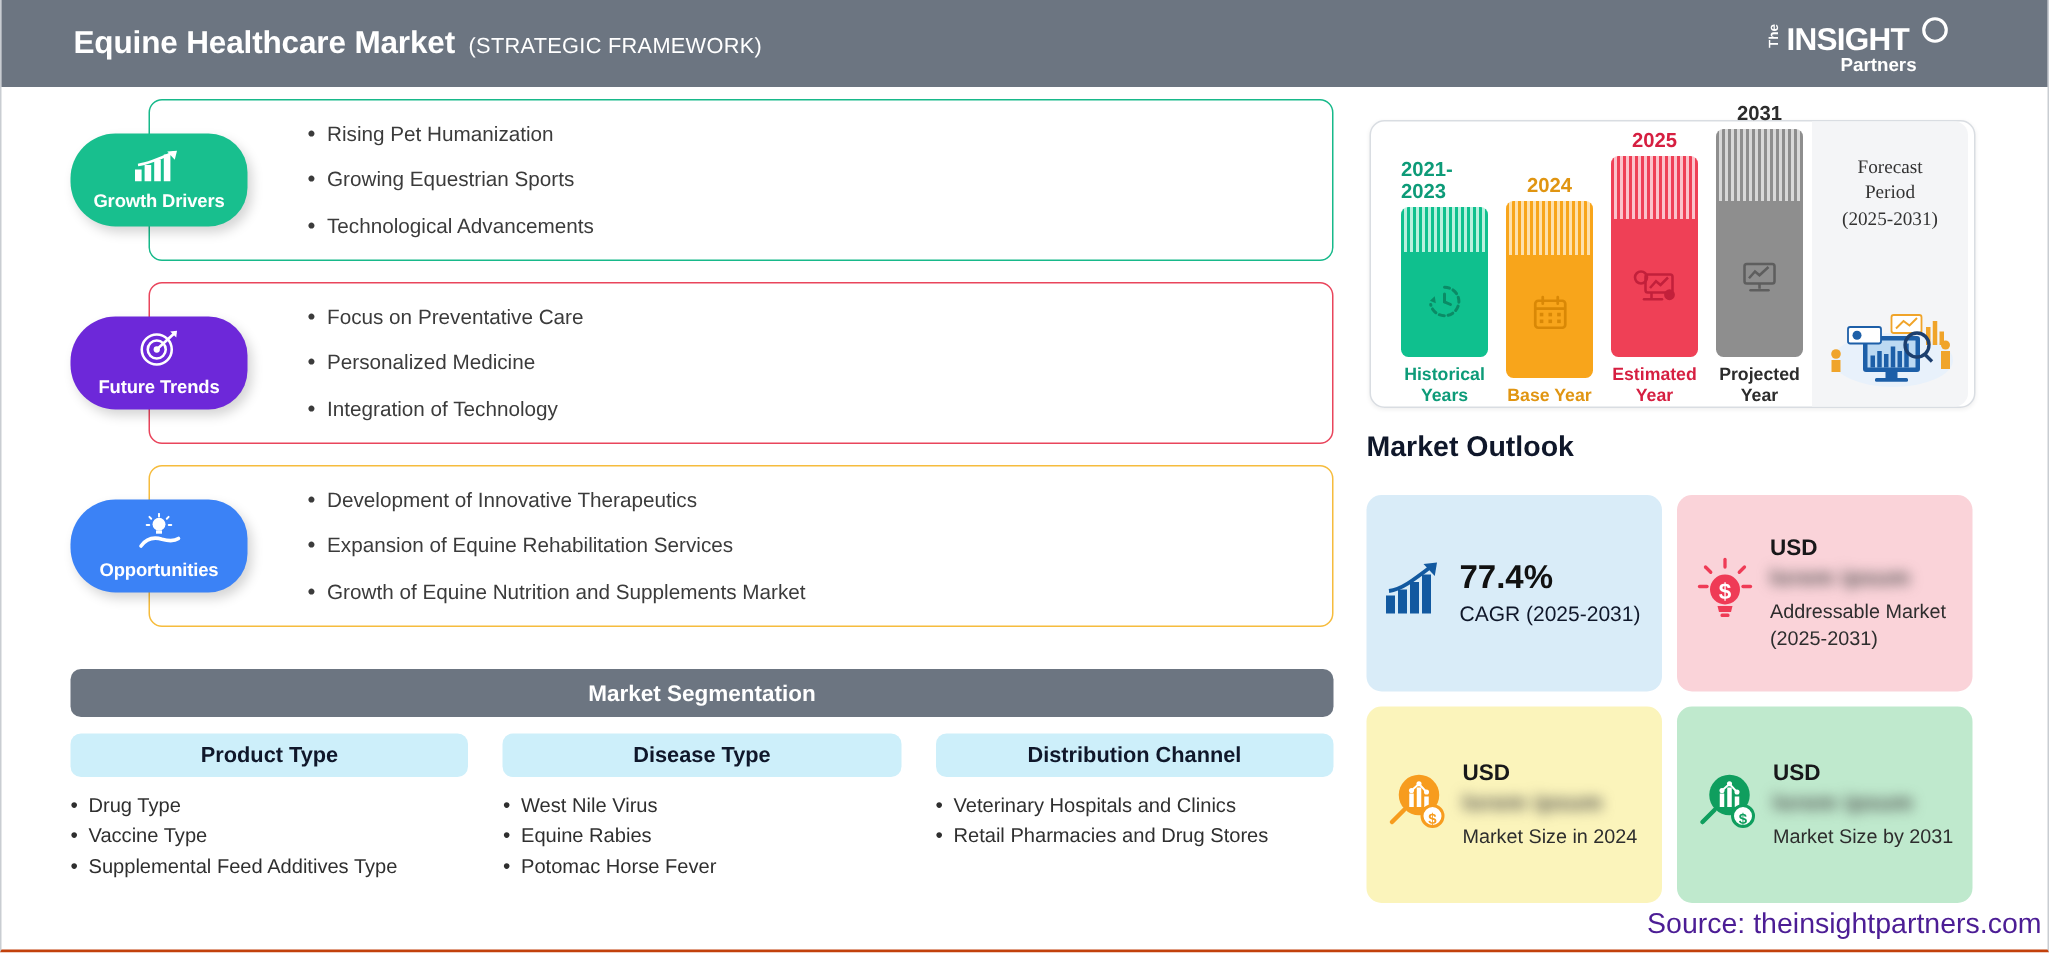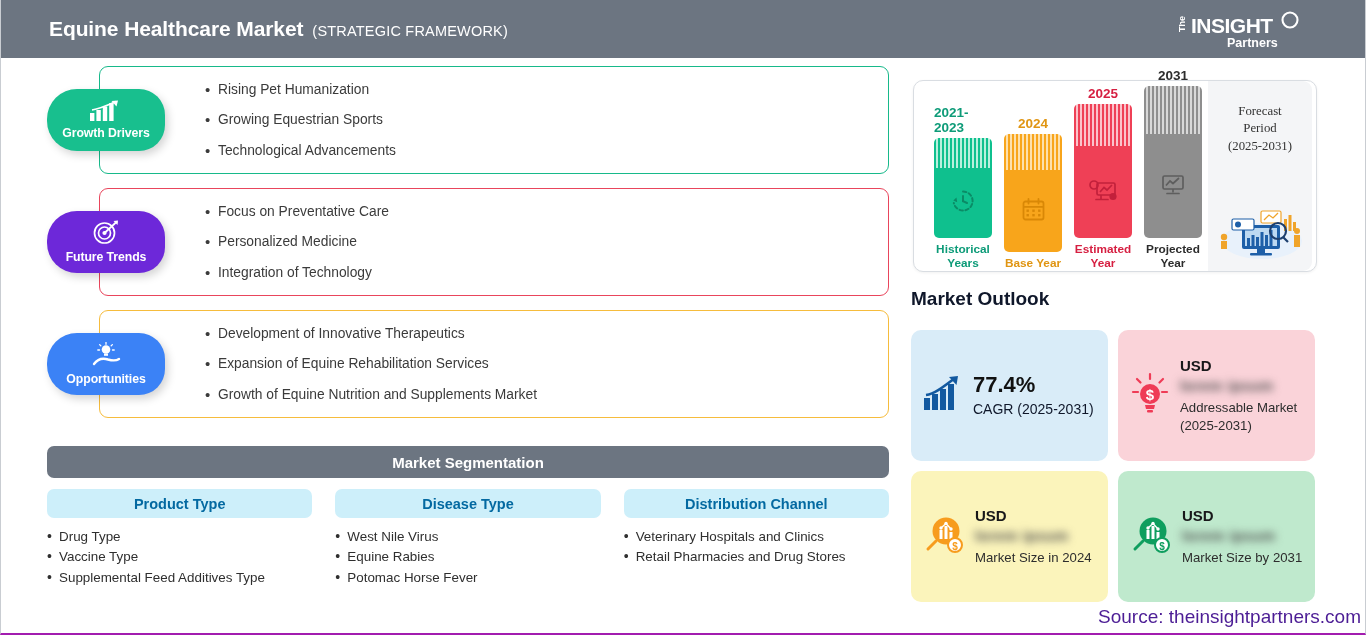--- a/index.html
+++ b/index.html
@@ -4,21 +4,21 @@
 <style>
   * { box-sizing: border-box; margin:0; padding:0; }
   body {
     width:1366px; height:635px;
     font-family:"Liberation Sans", sans-serif;
     background:#ffffff;
     overflow:hidden;
     position:relative;
   }
   .page { width:1366px; height:635px; position:relative; background:#fff;
-          border-bottom:2px solid #a21caf; border-left:1px solid #c9cdd2; border-right:1px solid #c9cdd2; }
+          border-bottom:2px solid #c2410c; border-left:1px solid #c9cdd2; border-right:1px solid #c9cdd2; }
 
   
   .header {
     height:58px; background:#6c7581; width:100%;
     display:flex; align-items:center; position:relative;
   }
   .header-title { margin-left:48px; display:flex; align-items:baseline; gap:9px; }
   .header-title .main { color:#ffffff; font-size:21px; font-weight:bold; letter-spacing:-0.1px;}
   .header-title .sub { color:#ffffff; font-size:14.5px; font-weight:normal; letter-spacing:0.2px;}
   .logo { position:absolute; right:58px; top:8px; width:128px; height:44px; }
@@ -58,21 +58,21 @@
   .seg-title {
     background:#6c7581; color:#fff; border-radius:7px; height:32px;
     display:flex; align-items:center; justify-content:center;
     font-size:15px; font-weight:bold;
   }
   .seg-cols { display:flex; gap:23px; margin-top:11px; }
   .seg-col { flex:1; }
   .seg-head {
     background:#cdeffa; border-radius:7px; height:29px;
     display:flex; align-items:center; justify-content:center;
-    font-size:14.5px; font-weight:bold; color:#0369a1;text-align:center;
+    font-size:14.5px; font-weight:bold; color:#0f172a;text-align:center;
   }
   .seg-list { margin-top:9px; }
   .seg-list li {
     list-style:none; font-size:13.4px; color:#2f2f2f; position:relative; padding-left:12px;
     line-height:1.52;
   }
   .seg-list li:before { content:"•"; position:absolute; left:0; top:-1px; font-size:14px;}
 
   
   .right-col { position:absolute; left:908px; top:58px; width:458px; height:577px; }

